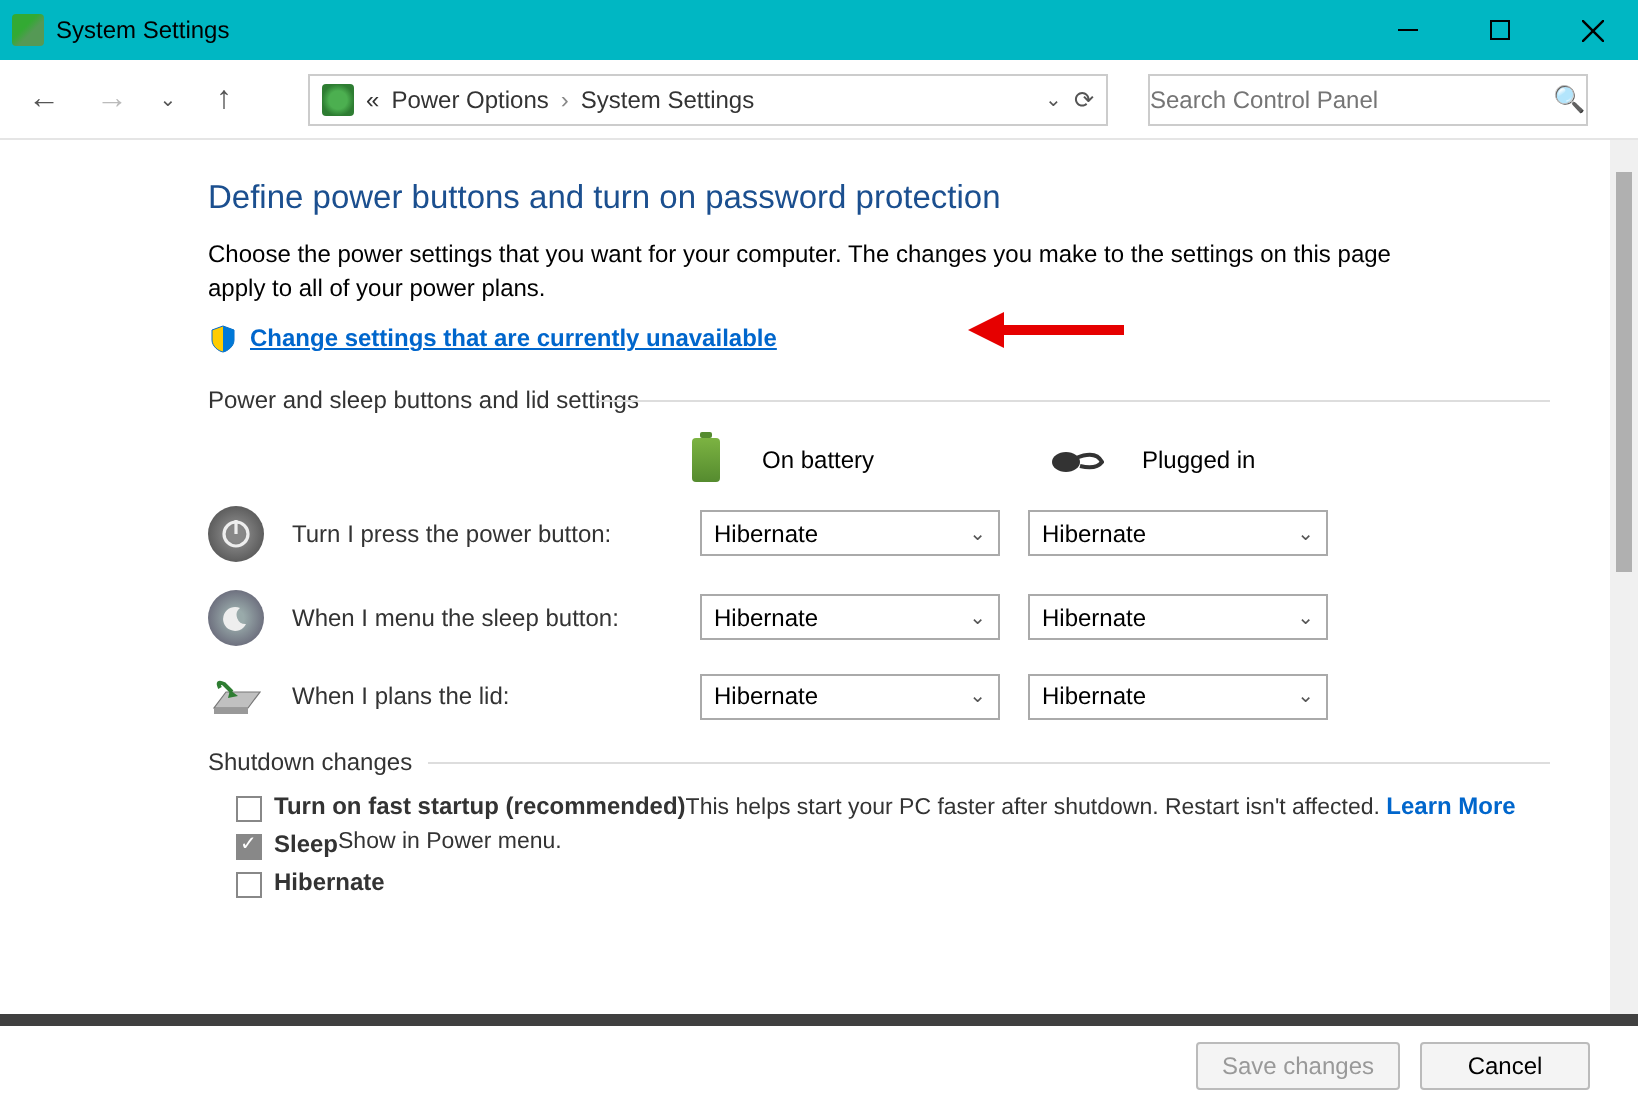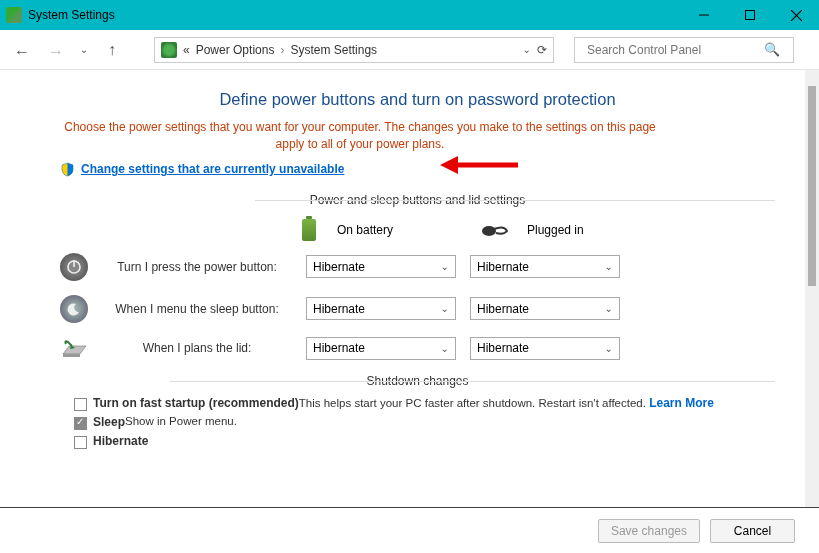--- a/index.html
+++ b/index.html
@@ -10,28 +10,28 @@
 .titlebar-title { font-size: 12px; }
 .titlebar-btns { display: flex; }
 .titlebar-btn { width: 46px; height: 30px; display: flex; align-items: center; justify-content: center; font-size: 13px; }
 .navrow { height: 40px; border-bottom: 1px solid #e5e5e5; display: flex; align-items: center; padding: 0 10px; gap: 10px; }
 .nav-arrow { width: 24px; height: 24px; display:flex; align-items:center; justify-content:center; color:#555; font-size:16px;}
 .breadcrumb-box { flex: 1; display: flex; align-items: center; border: 1px solid #ccc; height: 26px; padding: 0 6px; gap: 6px; margin-left: 20px; margin-right: 10px; max-width: 400px;}
 .breadcrumb-box .icon-small { width:16px; height:16px; background: radial-gradient(circle,#4caf50 40%,#2e7d32 70%); border-radius:2px;}
 .breadcrumb-text { display: flex; gap: 6px; align-items:center; font-size:12px; color:#333;}
 .breadcrumb-sep { color:#888; }
 .crumb-end { margin-left: auto; display:flex; gap:6px; align-items:center; color:#555;}
-.search-box { width: 220px; height: 26px; border: 1px solid #ccc; display:flex; align-items:center; padding:0 12px; color:#777; justify-content:space-between;}
+.search-box { width: 220px; height: 26px; border: 1px solid #ccc; display:flex; align-items:center; padding:0 0; color:#777; justify-content:space-between;}
 .search-box input { border:none; outline:none; font-size:12px; width: 170px; color:#333;}
 .content-wrap { position: absolute; top: 70px; bottom: 46px; left: 0; right: 0; display:flex; }
-.content { padding: 20px 30px 10px 60px; overflow-y: auto; flex:1;text-align:center; }
+.content { padding: 20px 30px 10px 104px; overflow-y: auto; flex:1; }
 .scrollbar { width: 14px; background:#f0f0f0; display:flex; flex-direction:column; align-items:center;}
 .scroll-thumb { width:8px; background:#b0b0b0; height:200px; margin-top:16px; border-radius:0;}
 .heading { color:#1b4f8f; font-size:16.5px; margin-bottom:10px; }
-.subtext { font-size:12px; color:#c2410c; line-height:1.45; margin-bottom:8px; max-width:600px;}
+.subtext { font-size:12px; color:#000000; line-height:1.45; margin-bottom:8px; max-width:600px;}
 .shield-row { display:flex; align-items:center; gap:6px; margin-bottom:16px;}
 .shield { width:15px; height:15px; display:inline-block; }
 .link { color:#0066cc; text-decoration: underline; cursor:pointer; font-size:12px;font-weight:bold;}
 .arrow-annot { position:relative; }
 .arrow-svg { position:absolute; left: 380px; top:-10px; }
 .section-label { font-size:12px; color:#333; margin-bottom:8px; position:relative;}
 .section-label::after { content:""; position:absolute; top:50%; height:1px; background:#ddd; right:0;}
 .sec1::after { left: 195px; }
 .sec2::after { left: 110px; }
 .col-headers { display:flex; align-items:center; gap:20px; margin-left: 242px; margin-bottom:12px; margin-top:12px;}
@@ -48,21 +48,21 @@
 .dropdown { width:150px; height:23px; border:1px solid #aaa; background:#fff; display:flex; align-items:center; justify-content:space-between; padding:0 6px; font-size:12px;}
 .dropdown .chev { font-size:10px; color:#555;}
 .shutdown-list { margin-left: 14px; font-size:12px; color:#333;}
 .chk-row { display:flex; align-items:flex-start; gap:6px; margin-bottom:4px;}
 .chk { width:13px; height:13px; border:1px solid #888; margin-top:2px; background:#fff; flex-shrink:0;}
 .chk.checked { background:#888; position:relative;}
 .chk.checked::after { content:"✓"; color:#fff; font-size:10px; position:absolute; top:-2px; left:1px;}
 .chk-content { display:flex; flex-direction:row;}
 .chk-label { font-weight:600; font-size:12px;}
 .chk-sub { font-size:11.5px; color:#333; }
-.footer { position:absolute; bottom:0; left:0; right:0; height:46px; border-top:1px solid #404040; display:flex; align-items:center; justify-content:flex-end; padding-right:24px; gap:10px;}
+.footer { position:absolute; bottom:0; left:0; right:0; height:46px; border-top:6px solid #404040; display:flex; align-items:center; justify-content:flex-end; padding-right:24px; gap:10px;}
 .btn { height:24px; min-width:85px; border:1px solid #bbb; background:#f4f4f4; font-size:12px; padding:0 12px; border-radius:2px;}
 .btn.disabled { color:#999; }
 </style>
 </head>
 <body>
 
 <div class="titlebar">
   <div class="titlebar-left">
     <span class="titlebar-icon"></span>
     <span class="titlebar-title">System Settings</span>

